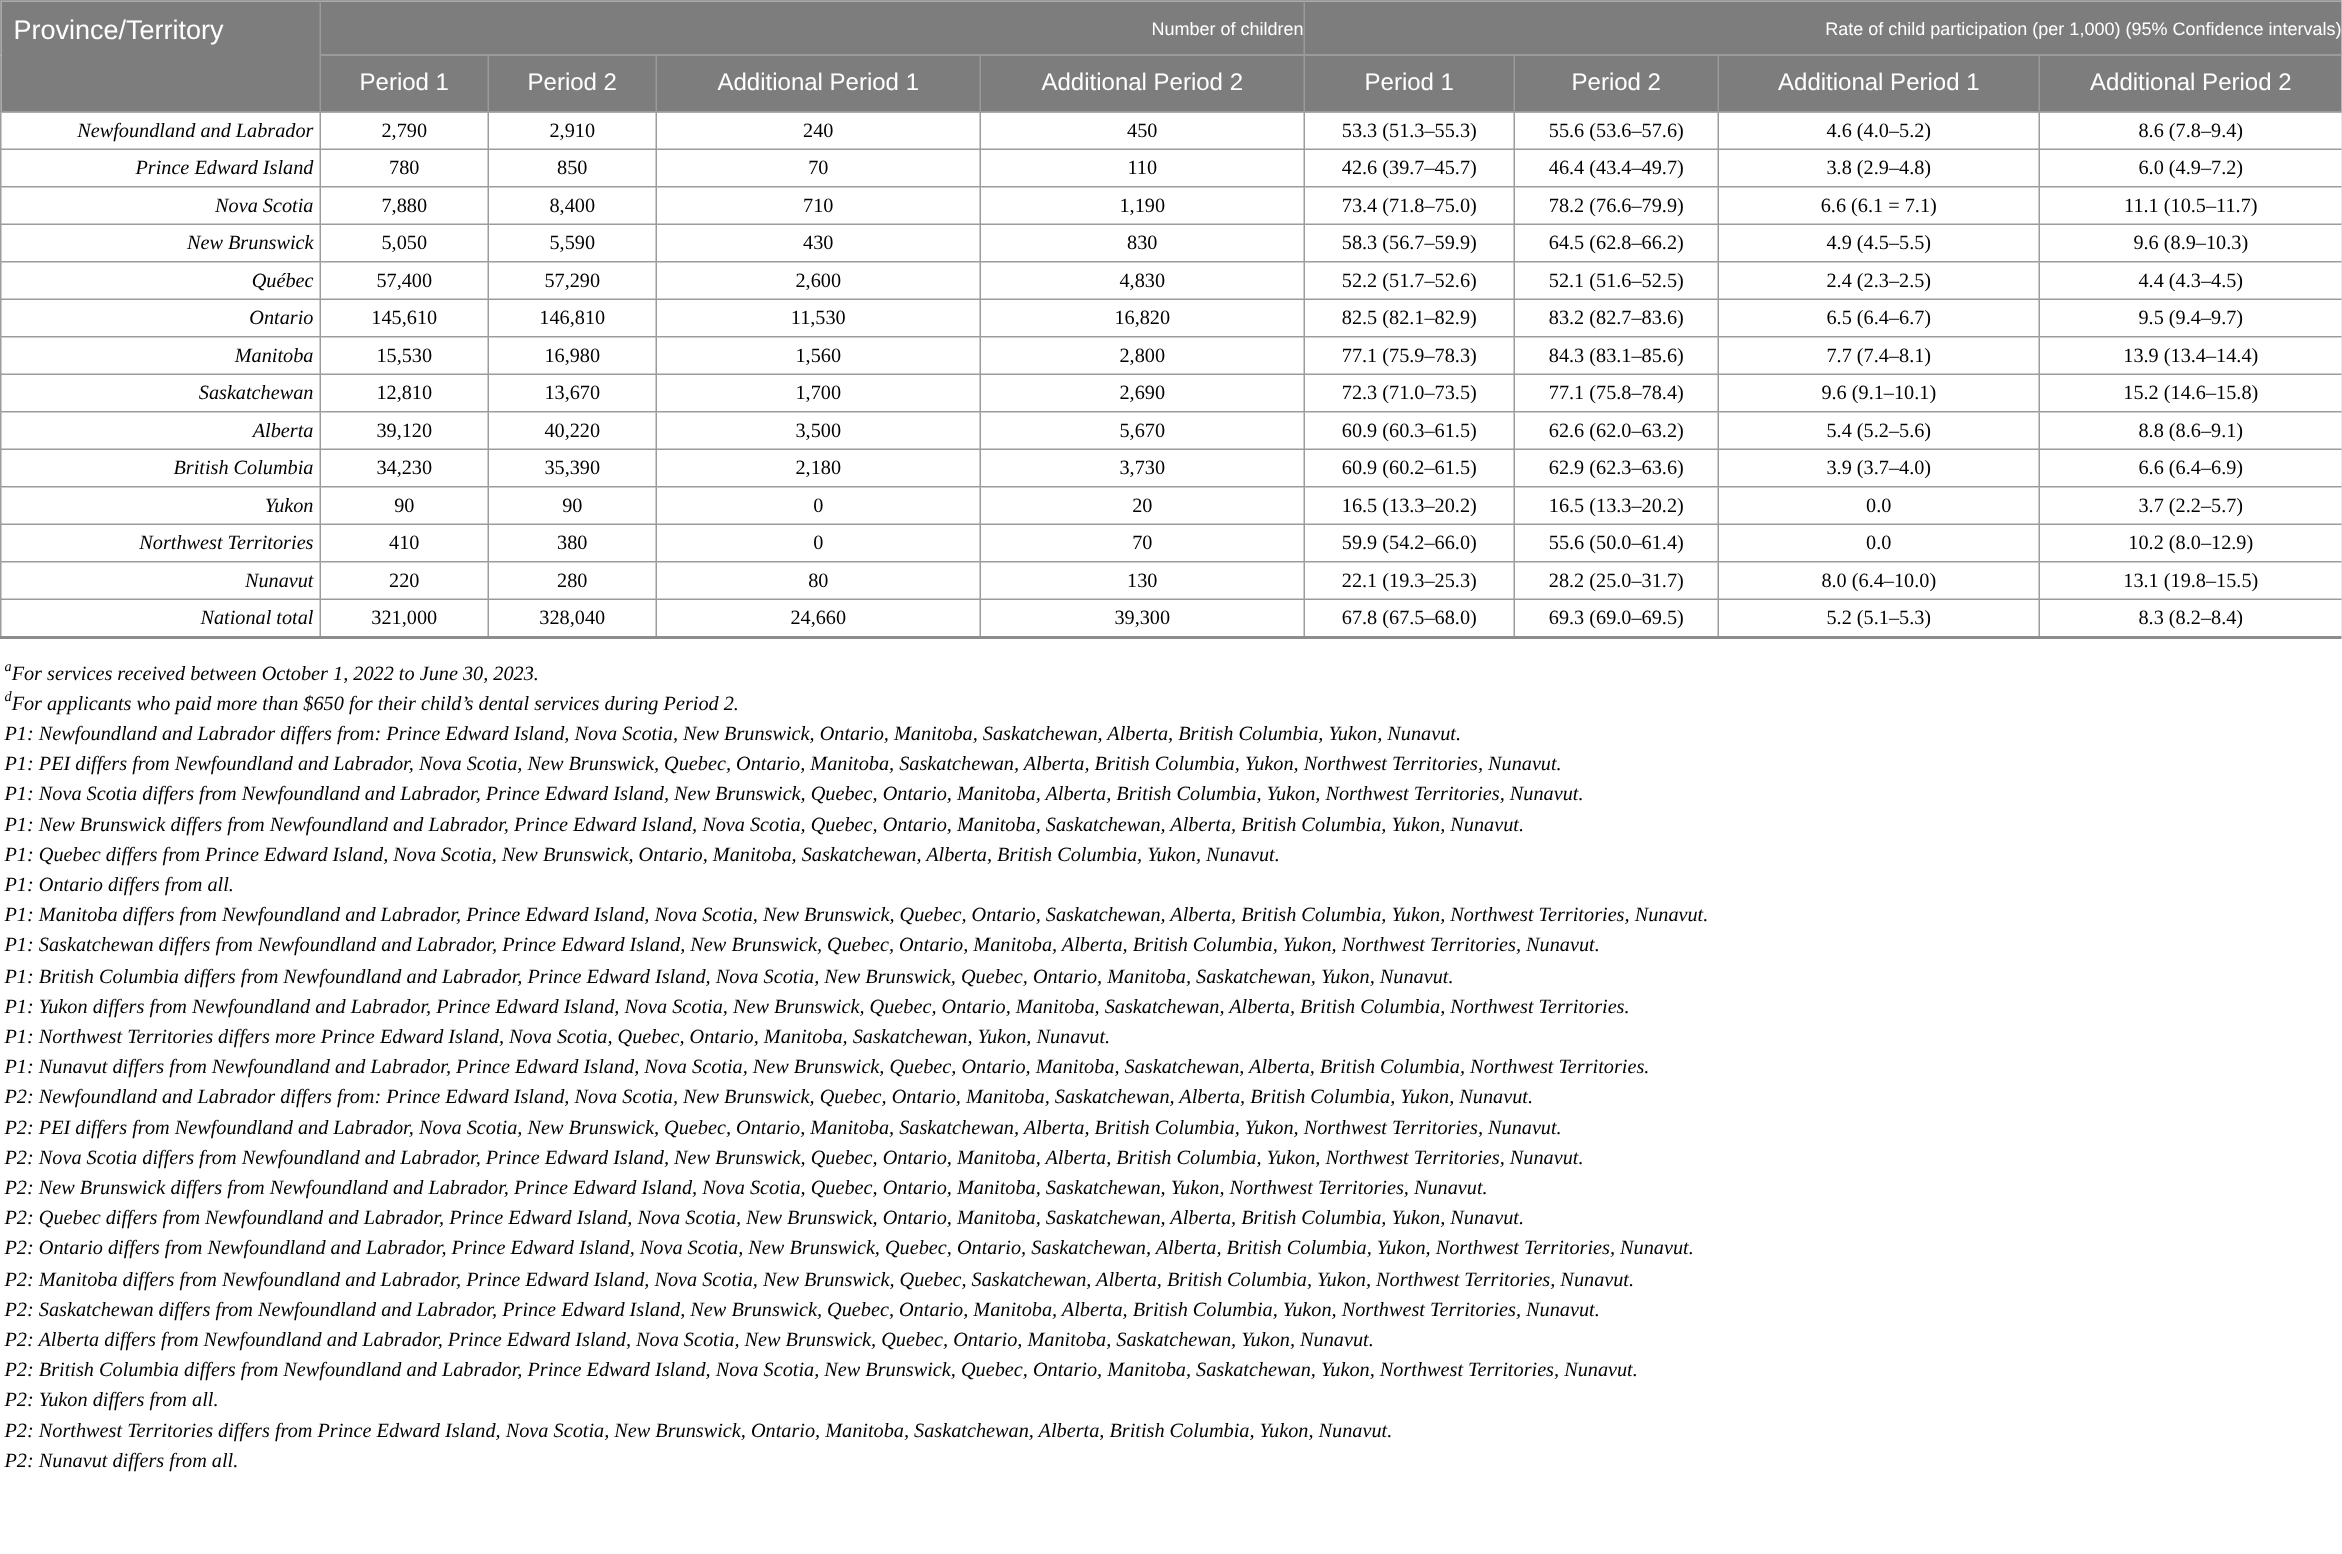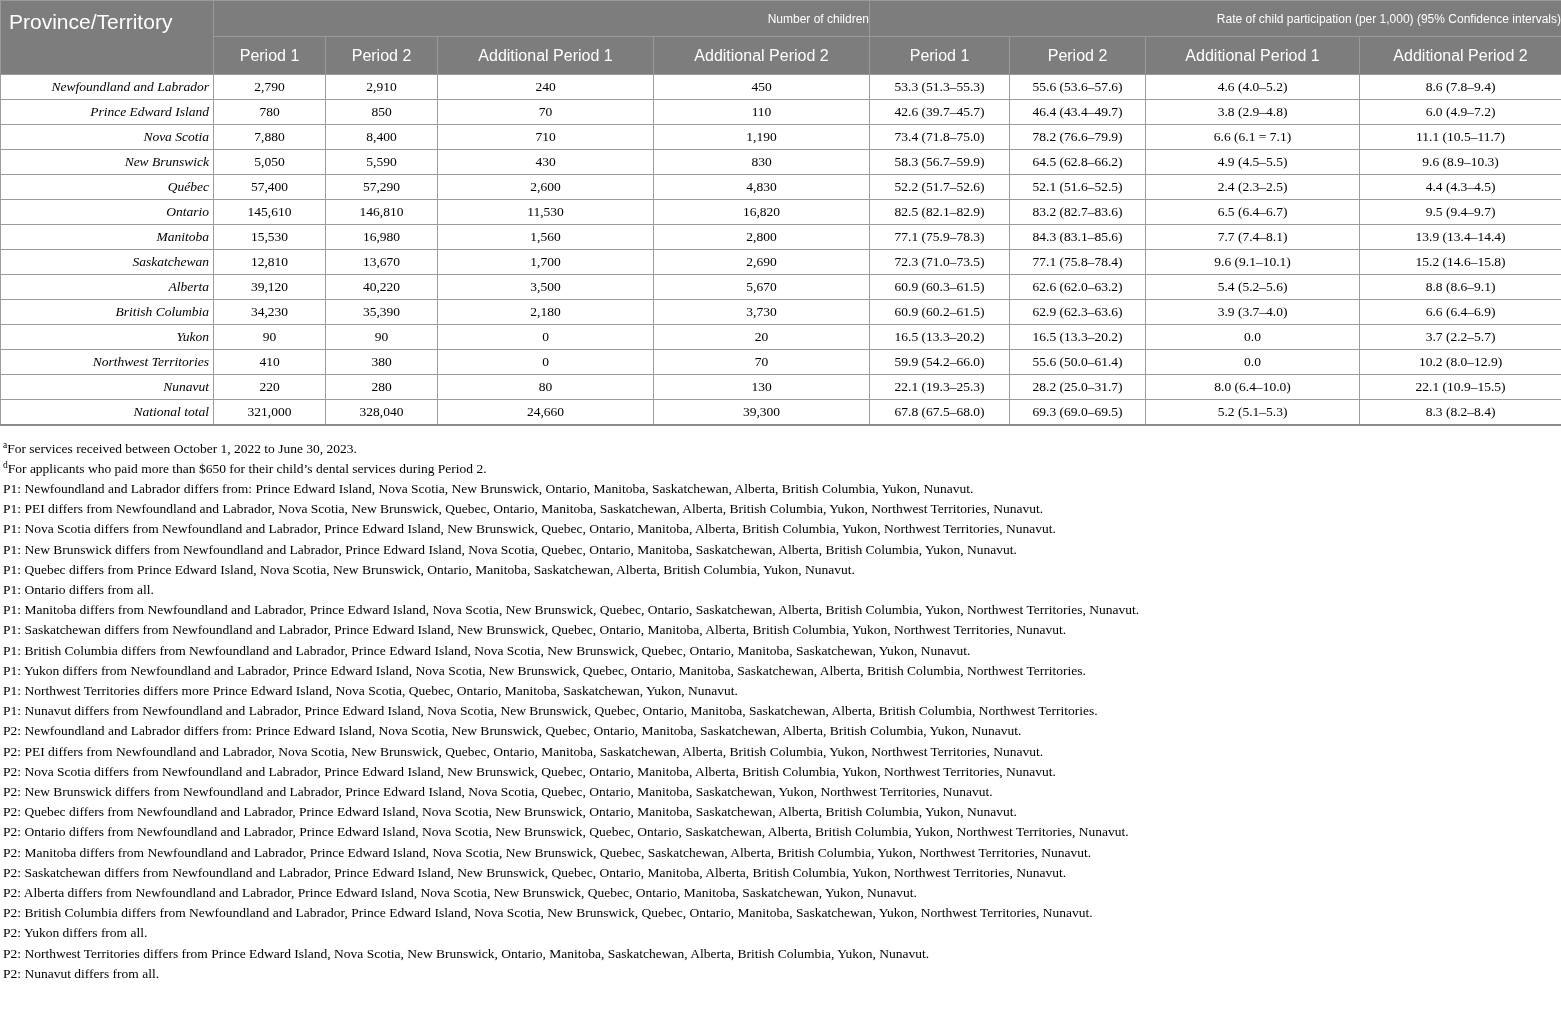--- a/index.html
+++ b/index.html
@@ -22,21 +22,21 @@
     background:#7d7d7d;
     color:#ffffff;
     font-family:"Liberation Sans", sans-serif;
     font-weight:400;
     border:1px solid #9a9a9a;
   }
   th.corner {
     text-align:left;
     vertical-align:top;
     padding:9px 0 0 8px;
-    font-size:21px;
+    font-size:18px;
   }
   th.group { font-size:12px; height:36px; text-align:right; }
   th.sub   { font-size:16px; height:38px; text-align:center; }
 
   tbody td {
     border:1px solid #9c9c9c;
     height:25px;
     font-size:13.5px;
     text-align:center;
     padding:1px 4px;
@@ -48,21 +48,21 @@
     padding-left:7px;
     font-style:italic;
   }
 
   .footnotes {
     padding:13px 0 0 3px;
     font-size:13.5px;
     line-height:20.2px;
     white-space:nowrap;
   }
-  .footnote { margin:0; }
+  .footnote { margin:0;font-style:italic; }
   .footnote sup { font-size:9.5px; line-height:0; }
 </style>
 </head>
 <body>
 
 <div class="page">
 
   <table class="data-table">
     <colgroup>
       <col style="width:213px">
@@ -227,21 +227,21 @@
         </tr>
         <tr>
           <td class="province">Nunavut</td>
           <td>220</td>
           <td>280</td>
           <td>80</td>
           <td>130</td>
           <td>22.1 (19.3–25.3)</td>
           <td>28.2 (25.0–31.7)</td>
           <td>8.0 (6.4–10.0)</td>
-          <td>22.1 (10.9–15.5)</td>
+          <td>13.1 (19.8–15.5)</td>
         </tr>
         <tr>
           <td class="province">National total</td>
           <td>321,000</td>
           <td>328,040</td>
           <td>24,660</td>
           <td>39,300</td>
           <td>67.8 (67.5–68.0)</td>
           <td>69.3 (69.0–69.5)</td>
           <td>5.2 (5.1–5.3)</td>

